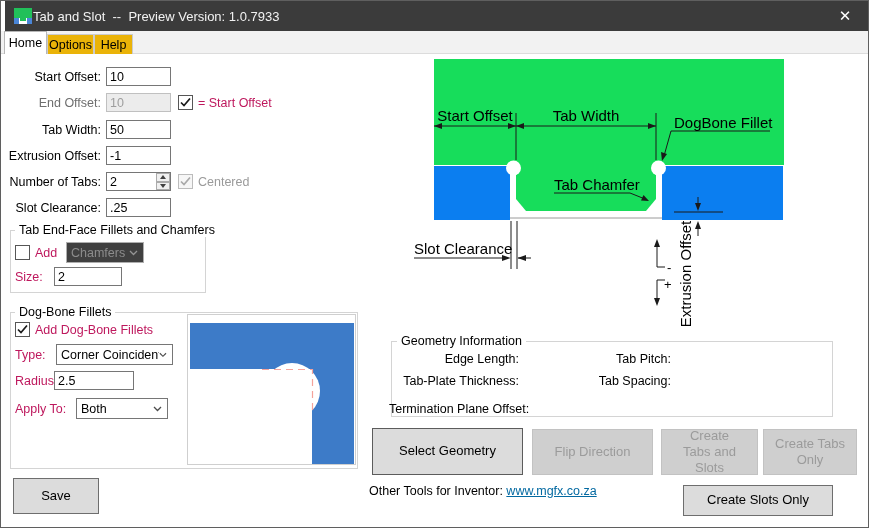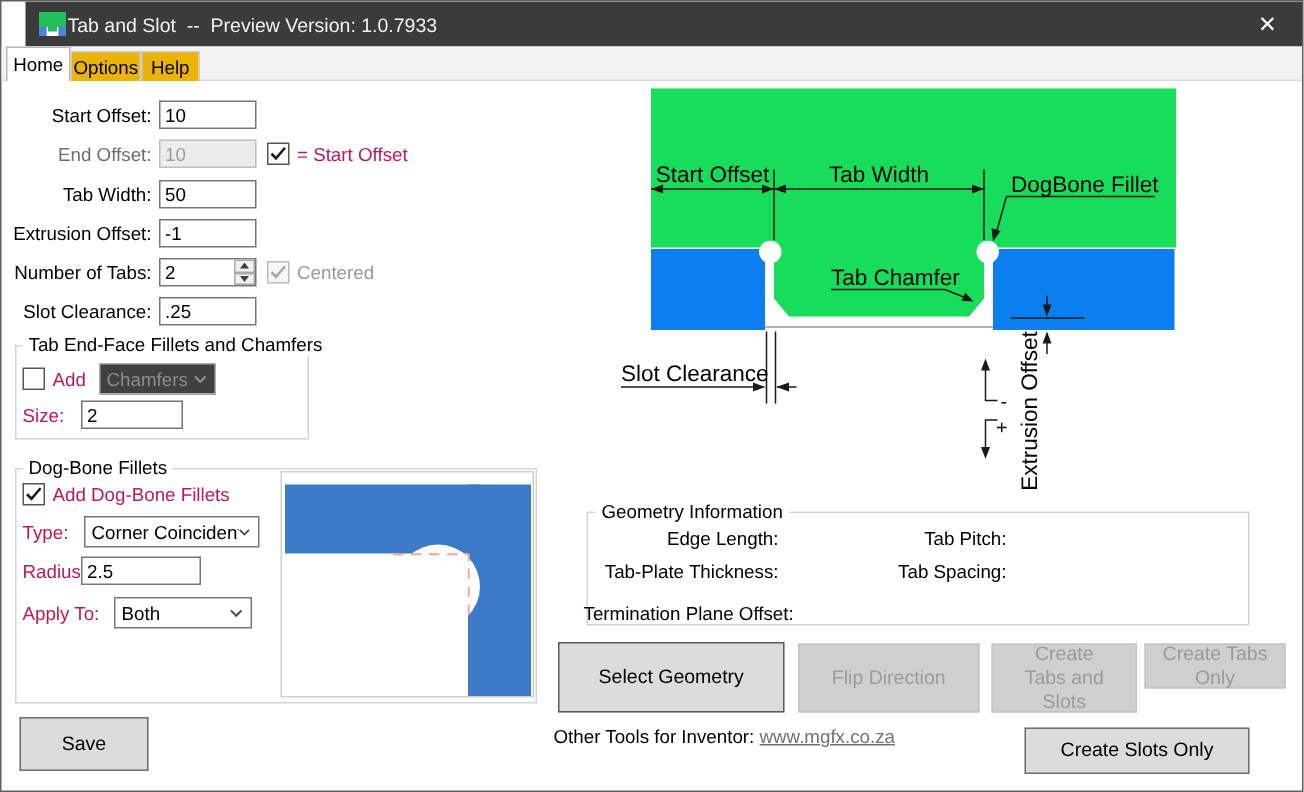--- a/index.html
+++ b/index.html
@@ -1,21 +1,21 @@
 <!DOCTYPE html>
 <html><head>
 <meta charset="utf-8">
 <style>
   html,body{margin:0;padding:0;background:#9a9a9a;}
   .window{position:relative;width:869px;height:528px;background:#ffffff;
     font-family:"Liberation Sans",sans-serif;border:1px solid #5f5f5f;box-sizing:border-box;overflow:hidden;}
   .abs{position:absolute;}
 
   
-  .titlebar{position:absolute;left:16px;top:0;right:0;height:30px;background:#3b3b3b;display:flex;align-items:center;}
+  .titlebar{position:absolute;left:4px;top:0;right:0;height:30px;background:#3b3b3b;display:flex;align-items:center;}
   .titletext{color:#f2f2f2;font-size:13px;margin-left:10px;white-space:pre;}
   .closebtn{position:absolute;right:0;top:0;width:46px;height:30px;color:#ffffff;font-size:15px;
     display:flex;align-items:center;justify-content:center;cursor:default;}
 
   
   .tabstrip{position:absolute;left:0;top:30px;right:0;height:22px;background:#f2f2f2;border-bottom:1px solid #dcdcdc;}
   .tab{position:absolute;font-size:12.5px;display:flex;align-items:center;justify-content:center;box-sizing:border-box;color:#000;}
   .tab.active{left:3px;top:0;height:23px;width:43px;background:#fff;border:1px solid #b7b7b7;border-bottom:none;z-index:2;}
   .tab.inactive{top:3px;height:20px;background:#eab308;border:1px solid #cbcbcb;border-bottom:none;}
 
@@ -47,21 +47,21 @@
   .tri-up{width:0;height:0;border-left:3px solid transparent;border-right:3px solid transparent;border-bottom:4px solid #404040;}
   .tri-down{width:0;height:0;border-left:3px solid transparent;border-right:3px solid transparent;border-top:4px solid #404040;}
 
   
   .btn{position:absolute;box-sizing:border-box;background:#dcdcdc;border:1px solid #6e6e6e;color:#000;
     font-size:13px;display:flex;align-items:center;justify-content:center;text-align:center;line-height:1.25;cursor:default;}
   .btn.dis{background:#cfcfcf;border-color:#c2c2c2;color:#9b9b9b;}
 
   
   .footer{position:absolute;left:368px;top:482px;font-size:12.5px;line-height:17px;color:#000;}
-  .footer a{color:#737373;text-decoration:underline;}
+  .footer a{color:#0369a1;text-decoration:underline;}
 
   
   svg text{font-family:"Liberation Sans",sans-serif;font-size:15px;fill:#000;}
   .dim line,.dim polyline{stroke:#1a1a1a;stroke-width:1;fill:none;}
   .dim polygon{fill:#1a1a1a;stroke:none;}
   .preview{position:absolute;left:186px;top:313px;width:167px;height:149px;border:1px solid #cfcfcf;background:#fff;box-sizing:content-box;}
 
   .geolbl{position:absolute;font-size:12.5px;text-align:right;color:#000;white-space:nowrap;}
 </style>
 </head>
@@ -256,21 +256,21 @@
   <span class="geolbl" style="left:526px;width:60px;top:395px;text-align:left"></span>
 
   <span class="geolbl" style="left:558px;width:112px;top:351px">Tab Pitch:</span>
   <span class="geolbl" style="left:676px;width:60px;top:351px;text-align:left"></span>
   <span class="geolbl" style="left:558px;width:112px;top:373px">Tab Spacing:</span>
   <span class="geolbl" style="left:676px;width:60px;top:373px;text-align:left"></span>
 
   <div class="btn" style="left:371px;top:427px;width:151px;height:47px;border-color:#5c5c5c">Select Geometry</div>
   <div class="btn dis" style="left:531px;top:428px;width:121px;height:46px">Flip Direction</div>
   <div class="btn dis" style="left:660px;top:428px;width:97px;height:46px;padding:0 20px">Create Tabs and Slots</div>
-  <div class="btn dis" style="left:762px;top:428px;width:94px;height:30px;padding:0 8px">Create Tabs Only</div>
+  <div class="btn dis" style="left:762px;top:428px;width:94px;height:46px;padding:0 8px">Create Tabs Only</div>
   <div class="btn" style="left:682px;top:484px;width:150px;height:31px">Create Slots Only</div>
 
   <div class="footer">
     <div>
       <span>Other Tools for Inventor:</span>
       <a href="#">www.mgfx.co.za</a>
     </div>
   </div>
 
 </div>

